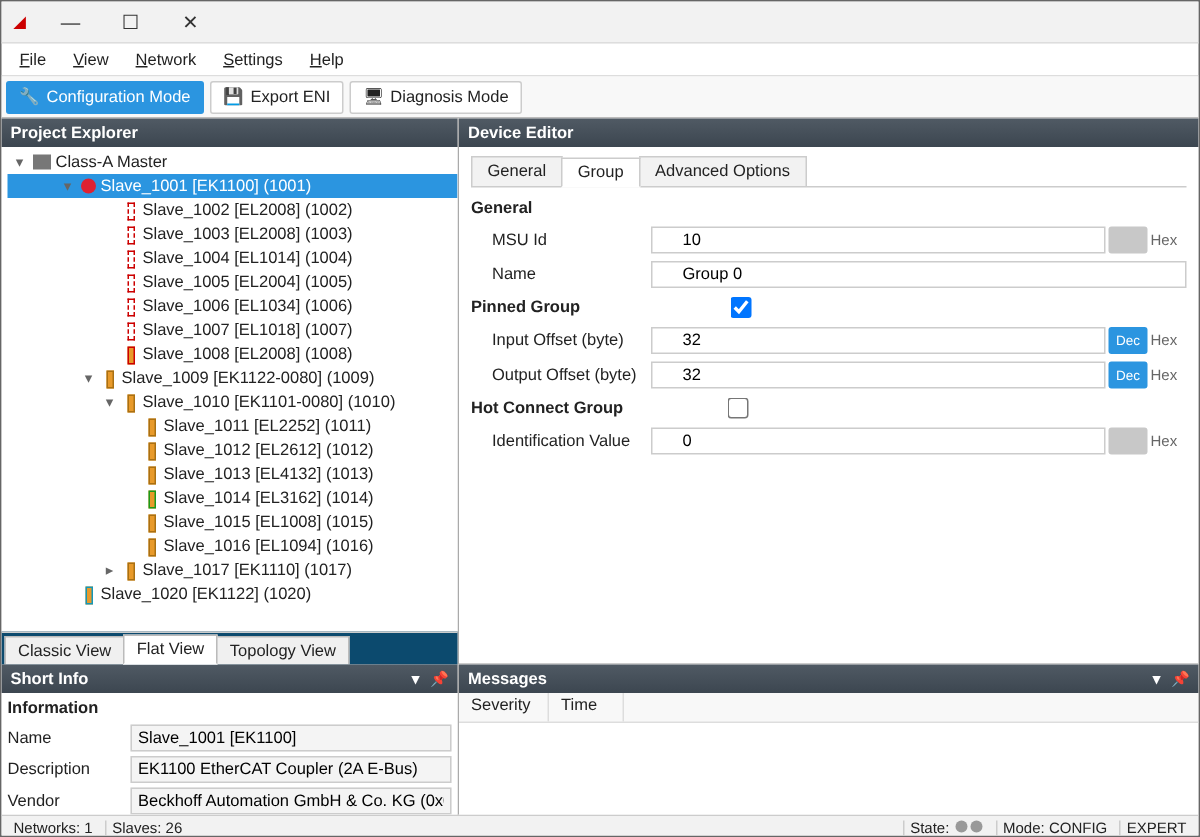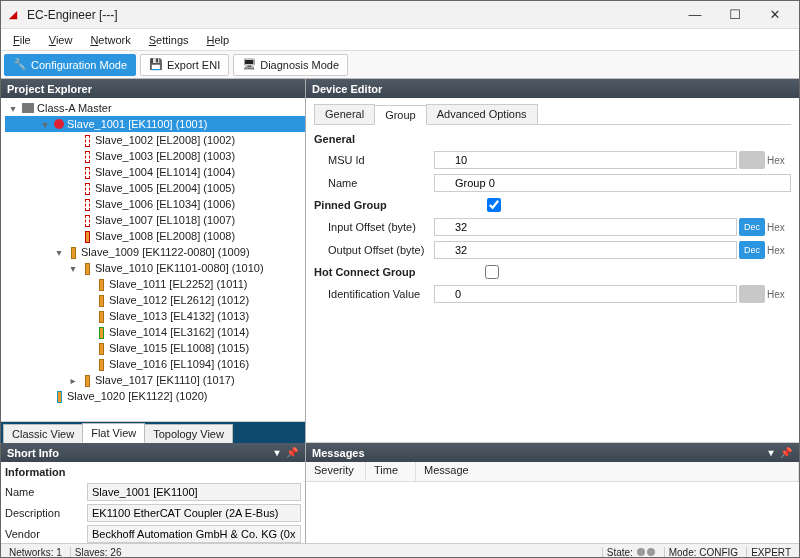--- a/index.html
+++ b/index.html
@@ -78,21 +78,20 @@
 .status { height:18px; border-top:1px solid #ccc; background:#f2f2f2; display:flex; align-items:center; font-size:10px; padding:0 4px; gap:4px;}
 .status .spacer{flex:1;}
 .status .cell { padding:0 4px; border-left:1px solid #ccc;}
 .dot { width:8px;height:8px;border-radius:50%; display:inline-block; background:#999; margin:0 1px;}
 </style>
 </head>
 <body>
 
 <div class="titlebar">
   <span class="app-icon">◢</span>
-  <span class="title-text">EC-Engineer [---]</span>
   <div class="win-btns">
     <div class="win-btn">—</div>
     <div class="win-btn">☐</div>
     <div class="win-btn">✕</div>
   </div>
 </div>
 
 <div class="menubar">
   <span class="menu-item"><u>F</u><span>ile</span></span>
   <span class="menu-item"><u>V</u>iew</span>
@@ -377,21 +376,20 @@
     <div class="panel-head">
       <span>Messages</span>
       <span class="ctrls">
           <span class="dd-icon">▾</span>
           <span class="pin-icon">📌</span>
         </span>
     </div>
     <div class="msg-head-row">
       <div class="msg-col mc1">Severity</div>
       <div class="msg-col mc2">Time</div>
-      <div class="msg-col mc3">Message</div>
     </div>
     <div class="msg-body"></div>
   </div>
 </div>
 
 <div class="status">
   <span class="cell" style="border:none">Networks: 1</span>
   <span class="cell">Slaves: 26</span>
   <span class="spacer"></span>
   <span class="cell"><span>State:</span> <span class="dot"></span><span class="dot"></span></span>

